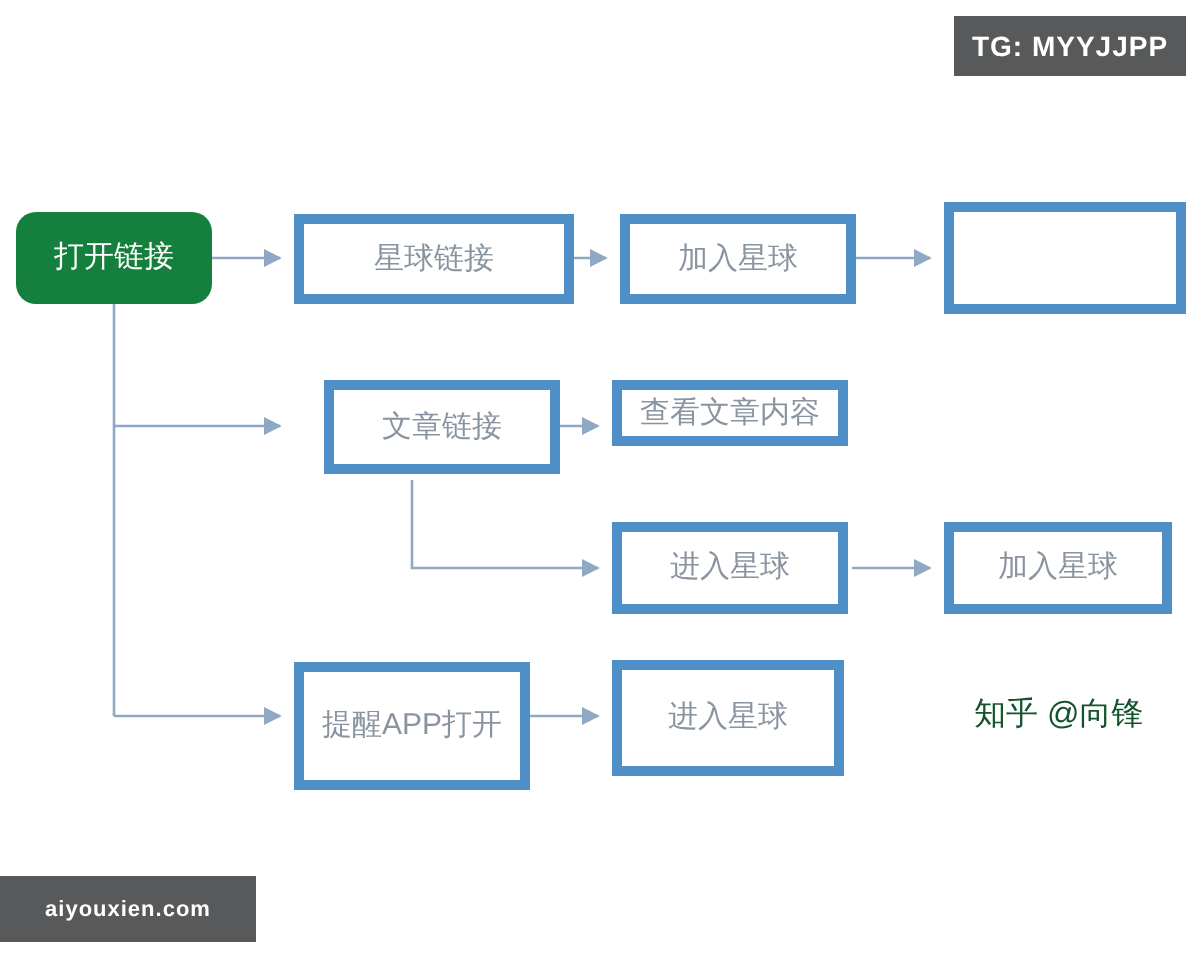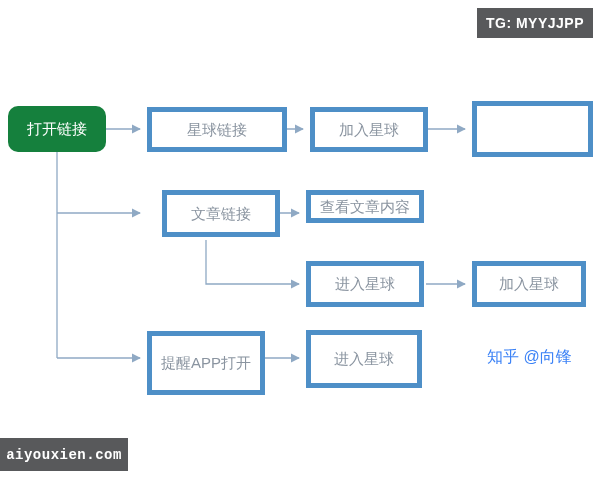--- a/index.html
+++ b/index.html
@@ -7,23 +7,23 @@
     width:600px;height:480px;position:relative;background:#ffffff;
     font-family:"Liberation Sans","DejaVu Sans",sans-serif;
     overflow:hidden;
   }
   .badge{
     position:absolute;background:#58595b;color:#ffffff;
     font-weight:bold;display:flex;align-items:center;justify-content:center;
     letter-spacing:0.5px;
   }
   .badge-tg{right:7px;top:8px;width:116px;height:30px;font-size:14px;}
-  .badge-site{left:0;top:438px;width:128px;height:33px;font-size:14px;font-family:Liberation Mono, monospace;}
+  .badge-site{left:0;top:438px;width:128px;height:33px;font-size:11px;}
   .watermark{
-    position:absolute;left:487px;top:347px;color:#3b82f6;
+    position:absolute;left:487px;top:347px;color:#14532d;
     font-size:16px;white-space:nowrap;
   }
   svg.connectors{position:absolute;left:0;top:0;pointer-events:none;}
   .node{
     position:absolute;box-sizing:border-box;
     display:flex;flex-direction:column;align-items:center;justify-content:center;
     font-size:15px;text-align:center;line-height:1.3;
   }
   .node.outline{
     background:#ffffff;border:5px solid #4e8fc7;color:#8a94a0;

